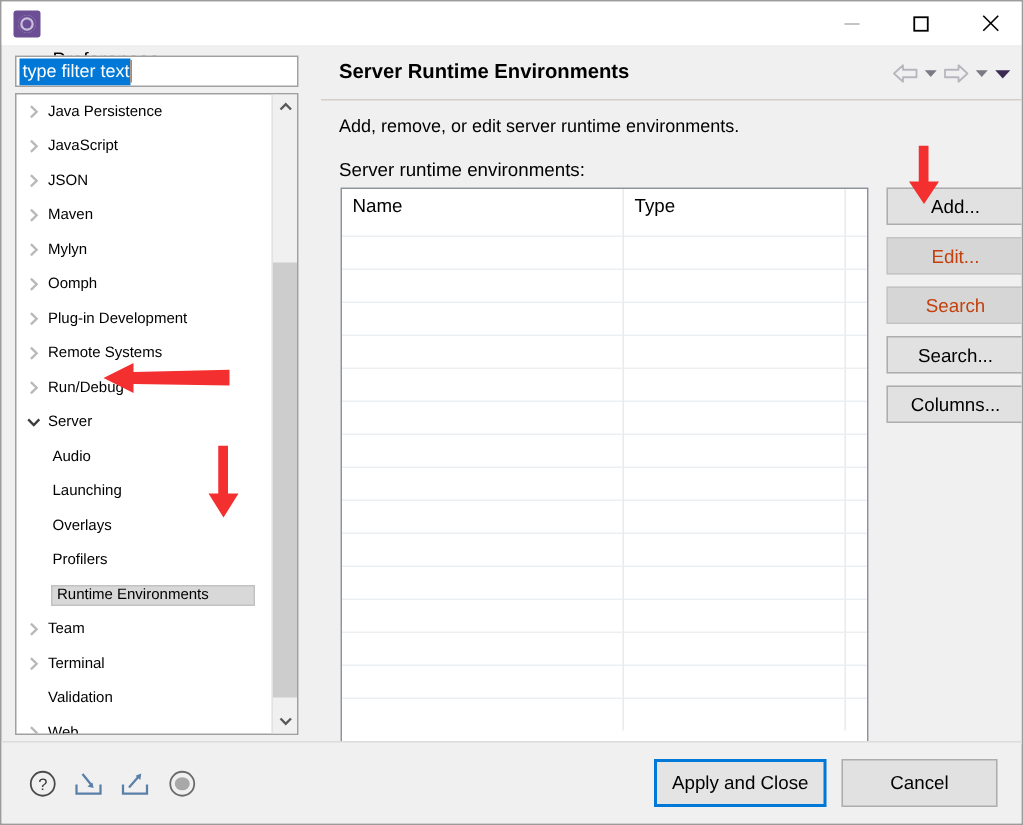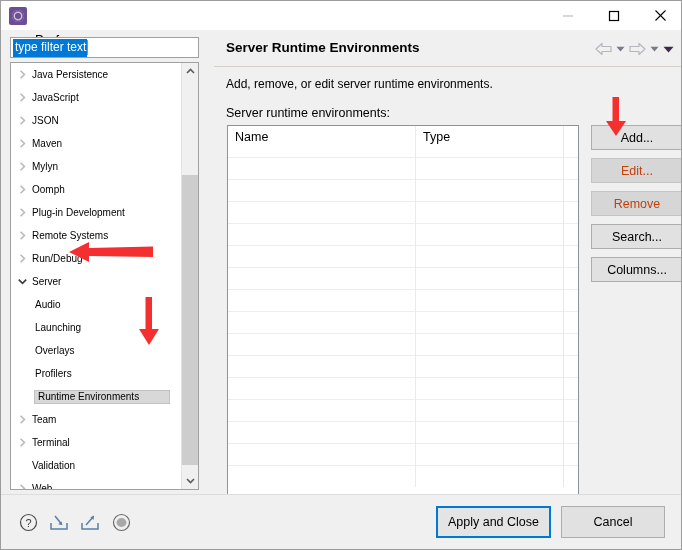--- a/index.html
+++ b/index.html
@@ -629,21 +629,21 @@
               <td></td>
               <td class="last"></td>
             </tr>
           </tbody>
       </table>
     </div>
 
     <div class="btn-col" id="btn-col">
         <div class="btn">Add...</div>
         <div class="btn disabled">Edit...</div>
-        <div class="btn disabled">Remove</div>
+        <div class="btn disabled">Search</div>
         <div class="btn gap">Search...</div>
         <div class="btn">Columns...</div>
       </div>
   </div>
 
   <div class="bottom">
     <div class="bottom-icons">
       <div class="bi">
         <svg width="19" height="19" viewBox="0 0 19 19">
           <circle cx="9.5" cy="9.5" r="8" fill="none" stroke="#4a4a4a" stroke-width="1.2"></circle>

